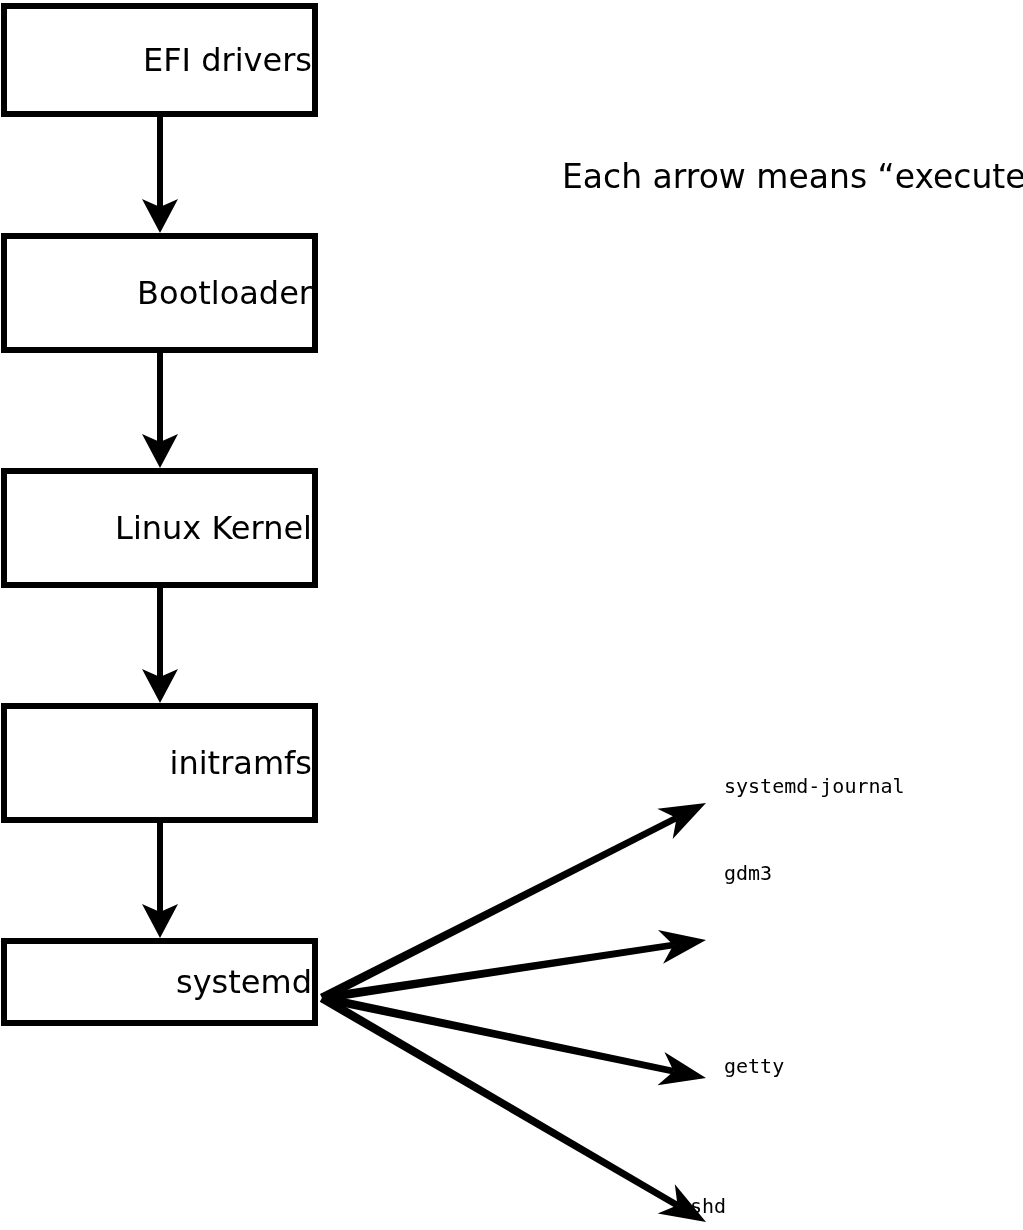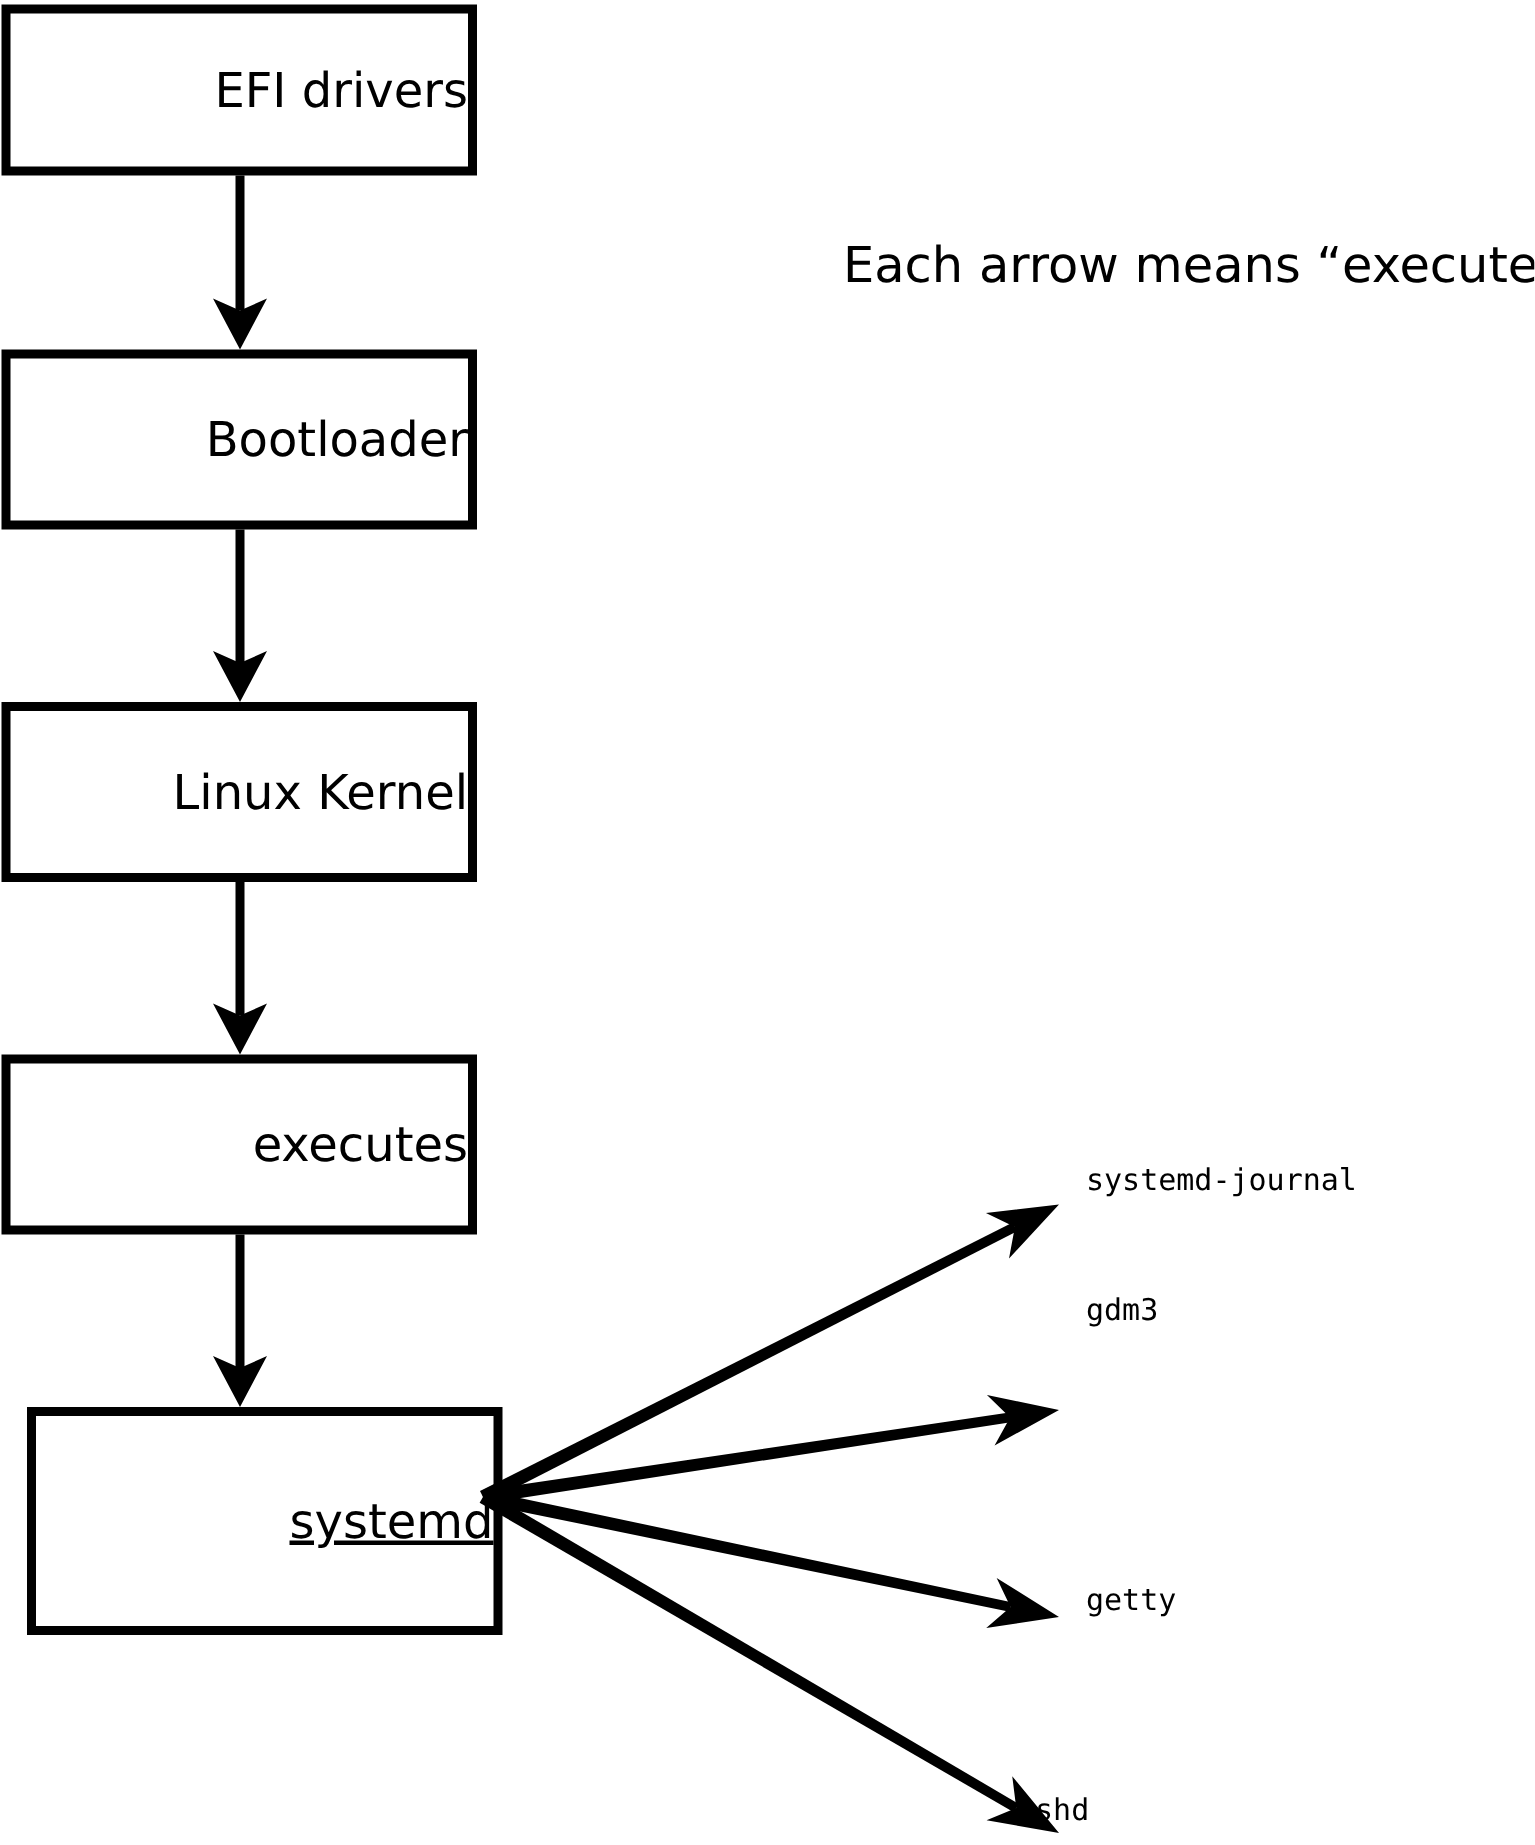--- a/index.html
+++ b/index.html
@@ -72,23 +72,23 @@
   <div class="flow-box" id="box-0" style="left: 1px; top: 3px; width: 317px; height: 114px;">
     <span class="flow-box-label">EFI drivers</span>
   </div>
   <div class="flow-box" id="box-1" style="left: 1px; top: 233px; width: 317px; height: 120px;">
     <span class="flow-box-label">Bootloader</span>
   </div>
   <div class="flow-box" id="box-2" style="left: 1px; top: 468px; width: 317px; height: 120px;">
     <span class="flow-box-label">Linux Kernel</span>
   </div>
   <div class="flow-box" id="box-3" style="left: 1px; top: 703px; width: 317px; height: 120px;">
-    <span class="flow-box-label">executes</span>
+    <span class="flow-box-label">initramfs</span>
   </div>
-  <div class="flow-box" id="box-4" style="left: 18px; top: 938px; width: 317px; height: 152px; text-decoration: underline;">
+  <div class="flow-box" id="box-4" style="left: 1px; top: 938px; width: 317px; height: 88px;">
     <span class="flow-box-label">systemd</span>
   </div>
 
   <svg id="arrow-layer" viewBox="0 0 1023 1230" xmlns="http://www.w3.org/2000/svg">
       <path d="M 157 117 L 163 117 L 163 207 L 157 207 Z" fill="#000000" stroke="none"></path>
       <path d="M 160 233 L 142 199 L 160 207 L 178 199 Z" fill="#000000" stroke="none"></path>
       <path d="M 157 353 L 163 353 L 163 442 L 157 442 Z" fill="#000000" stroke="none"></path>
       <path d="M 160 468 L 142 434 L 160 442 L 178 434 Z" fill="#000000" stroke="none"></path>
       <path d="M 157 588 L 163 588 L 163 677 L 157 677 Z" fill="#000000" stroke="none"></path>
       <path d="M 160 703 L 142 669 L 160 677 L 178 669 Z" fill="#000000" stroke="none"></path>

